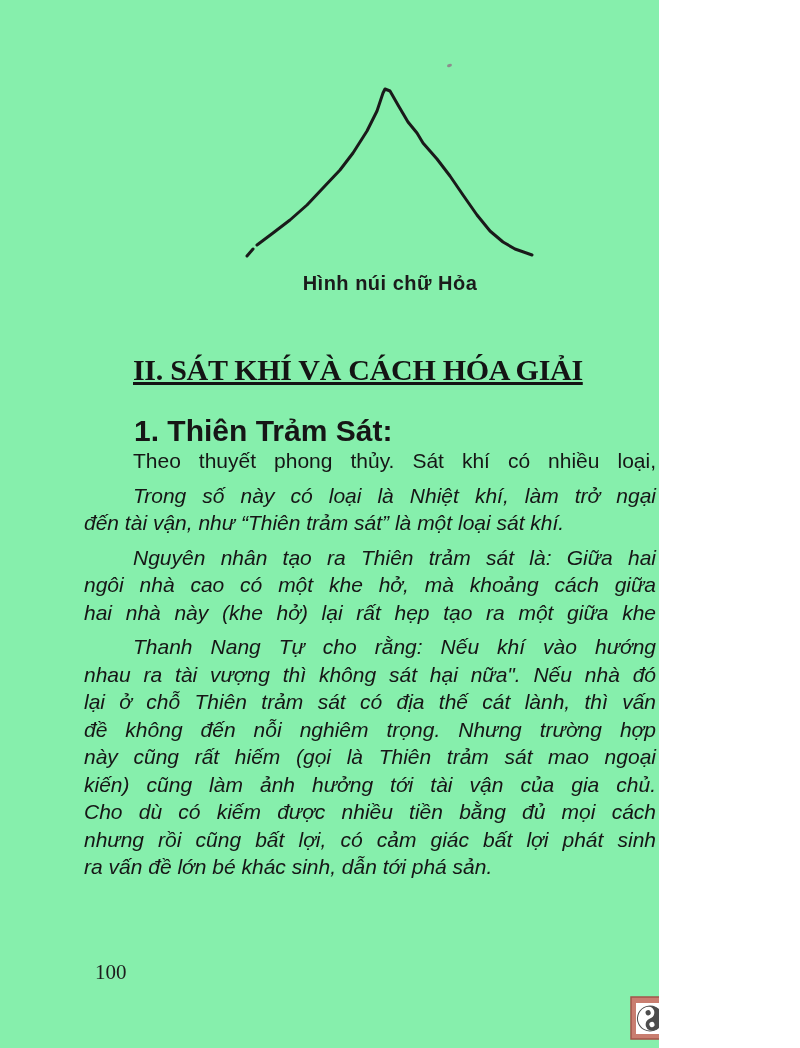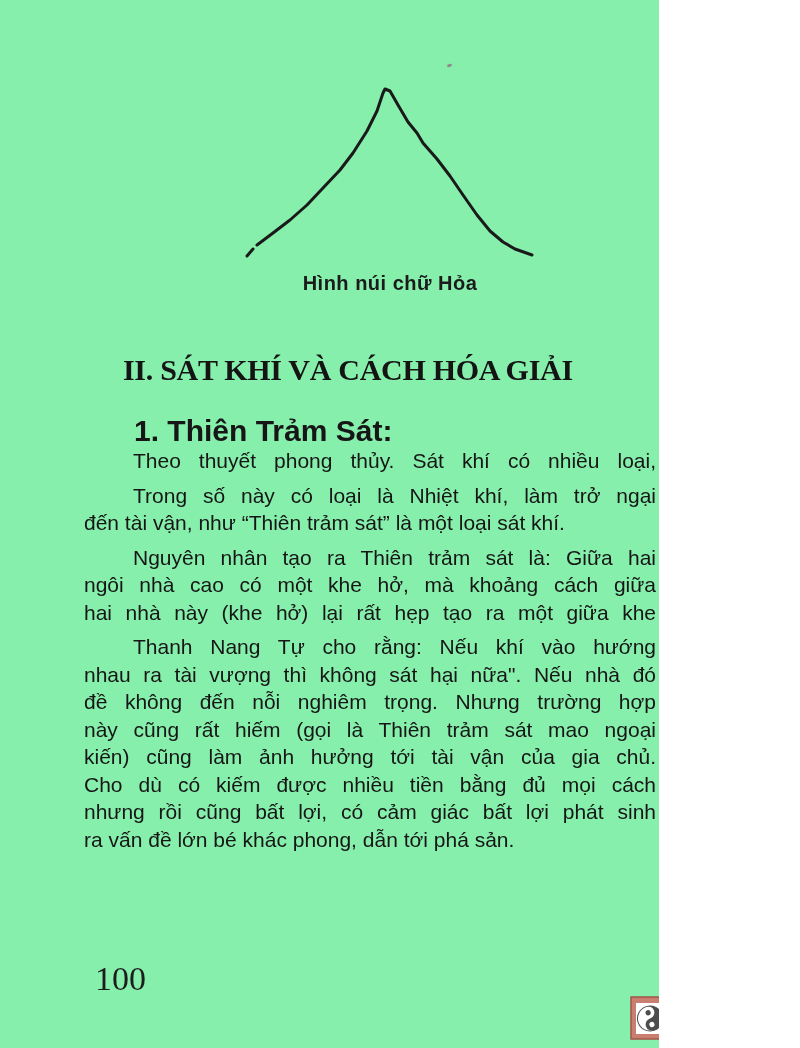--- a/index.html
+++ b/index.html
@@ -31,61 +31,62 @@
     left: 240px; top: 272px;
     width: 300px;
     text-align: center;
     font-size: 20px;
     font-weight: bold;
     letter-spacing: 0.5px;
     color: #1b1b1b;
   }
   .heading {
     position: absolute;
-    left: 123px; top: 353px;
+    left: 133px; top: 353px;
     margin: 0;
     font-family: "Liberation Serif", serif;
     font-size: 30px;
     font-weight: bold;
     letter-spacing: -0.3px;
     color: #141414;
     white-space: nowrap;
+    text-decoration: underline;
   }
   .subheading {
     position: absolute;
     left: 134px; top: 414px;
     margin: 0;
     font-size: 30px;
     font-weight: bold;
     color: #161616;
     white-space: nowrap;
   }
   .body-text {
     position: absolute;
     left: 84px; top: 447px;
     width: 572px;
     font-size: 21px;
     font-weight: 500;
     color: #161616;
   }
   .para { margin: 0; }
-  .para + .para { margin-top: 7px; }
+  .para + .para { margin-top: 7px; font-style: italic; }
   .line {
     line-height: 27.5px;
     text-align: justify;
     text-align-last: justify;
     white-space: normal;
   }
   .line.last { text-align-last: left; }
   .para .line:first-child { text-indent: 49px; }
   .page-number {
     position: absolute;
     left: 95px; top: 960px;
     font-family: "Liberation Serif", serif;
-    font-size: 34px;
+    font-size: 21px;
     color: #1d1d1d;
   }
   .watermark {
     position: absolute;
     left: 630px; top: 996px;
     height: 46px;
     display: flex;
     align-items: flex-start;
     cursor: pointer;
   }
@@ -127,26 +128,27 @@
         <div class="line last">đến tài vận, như “Thiên trảm sát” là một loại sát khí.</div>
       </div>
       <div class="para">
         <div class="line">Nguyên nhân tạo ra Thiên trảm sát là: Giữa hai</div>
         <div class="line">ngôi nhà cao có một khe hở, mà khoảng cách giữa</div>
         <div class="line">hai nhà này (khe hở) lại rất hẹp tạo ra một giữa khe</div>
       </div>
       <div class="para">
         <div class="line">Thanh Nang Tự cho rằng: Nếu khí vào hướng</div>
         <div class="line">nhau ra tài vượng thì không sát hại nữa". Nếu nhà đó</div>
+        <div class="line">lại ở chỗ Thiên trảm sát có địa thế cát lành, thì vấn</div>
         <div class="line">đề không đến nỗi nghiêm trọng. Nhưng trường hợp</div>
         <div class="line">này cũng rất hiếm (gọi là Thiên trảm sát mao ngoại</div>
         <div class="line">kiến) cũng làm ảnh hưởng tới tài vận của gia chủ.</div>
         <div class="line">Cho dù có kiếm được nhiều tiền bằng đủ mọi cách</div>
         <div class="line">nhưng rồi cũng bất lợi, có cảm giác bất lợi phát sinh</div>
-        <div class="line last">ra vấn đề lớn bé khác phong, dẫn tới phá sản.</div>
+        <div class="line last">ra vấn đề lớn bé khác sinh, dẫn tới phá sản.</div>
       </div>
     </div>
 
   <div class="page-number">100</div>
 
   <div class="watermark">
     <svg class="wm-logo" viewBox="0 0 40 44" xmlns="http://www.w3.org/2000/svg">
       <rect x="1" y="1" width="38" height="42" fill="#c97e70" stroke="#a4544a" stroke-width="1.5"></rect>
       <rect x="6" y="7" width="28" height="31" fill="#ffffff"></rect>
       <g transform="rotate(-18 20 22.5)">

